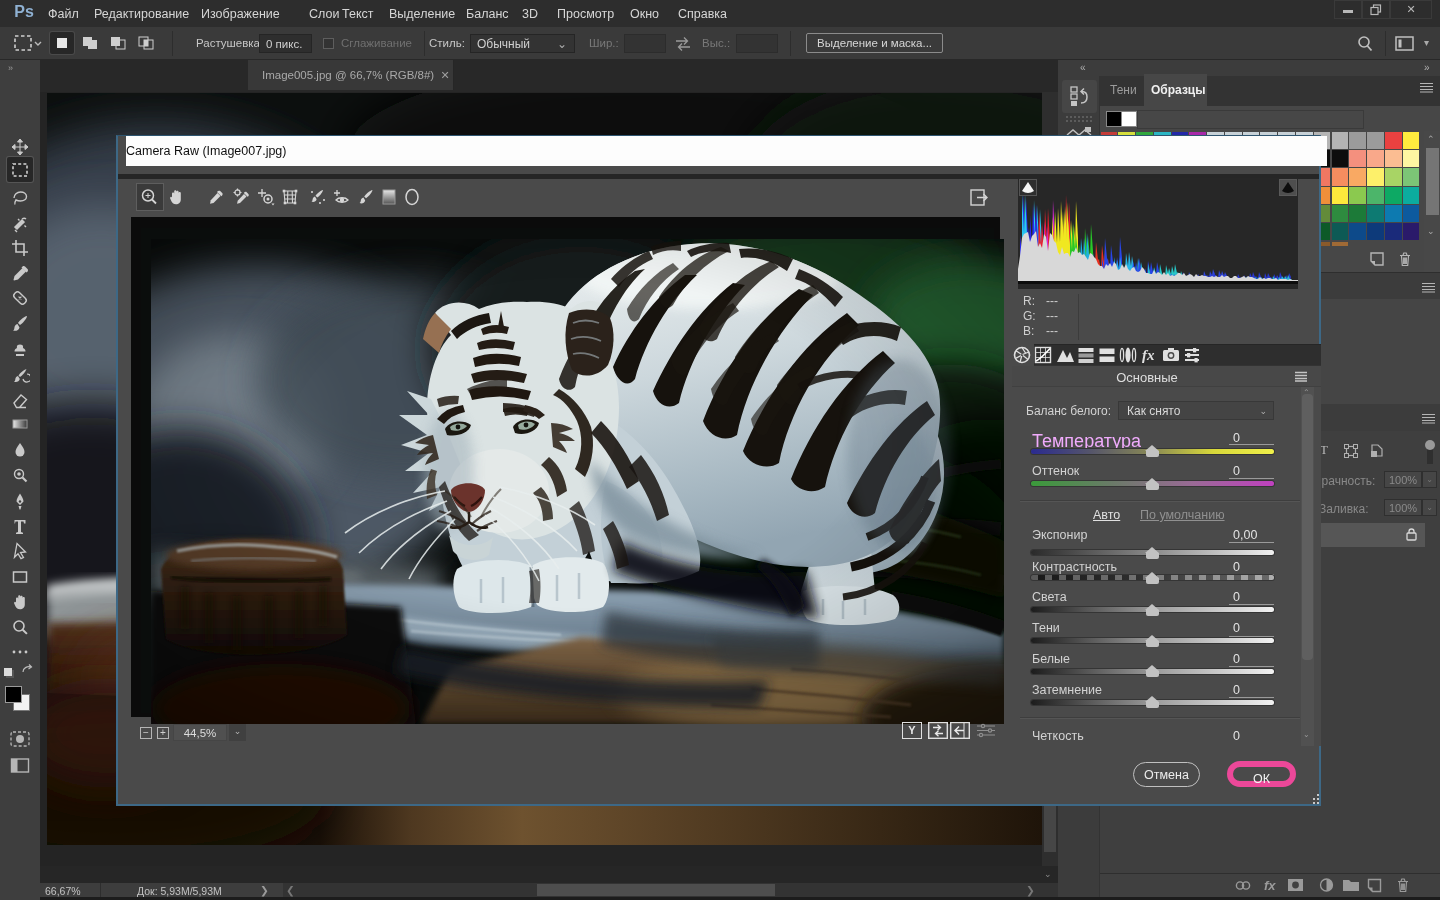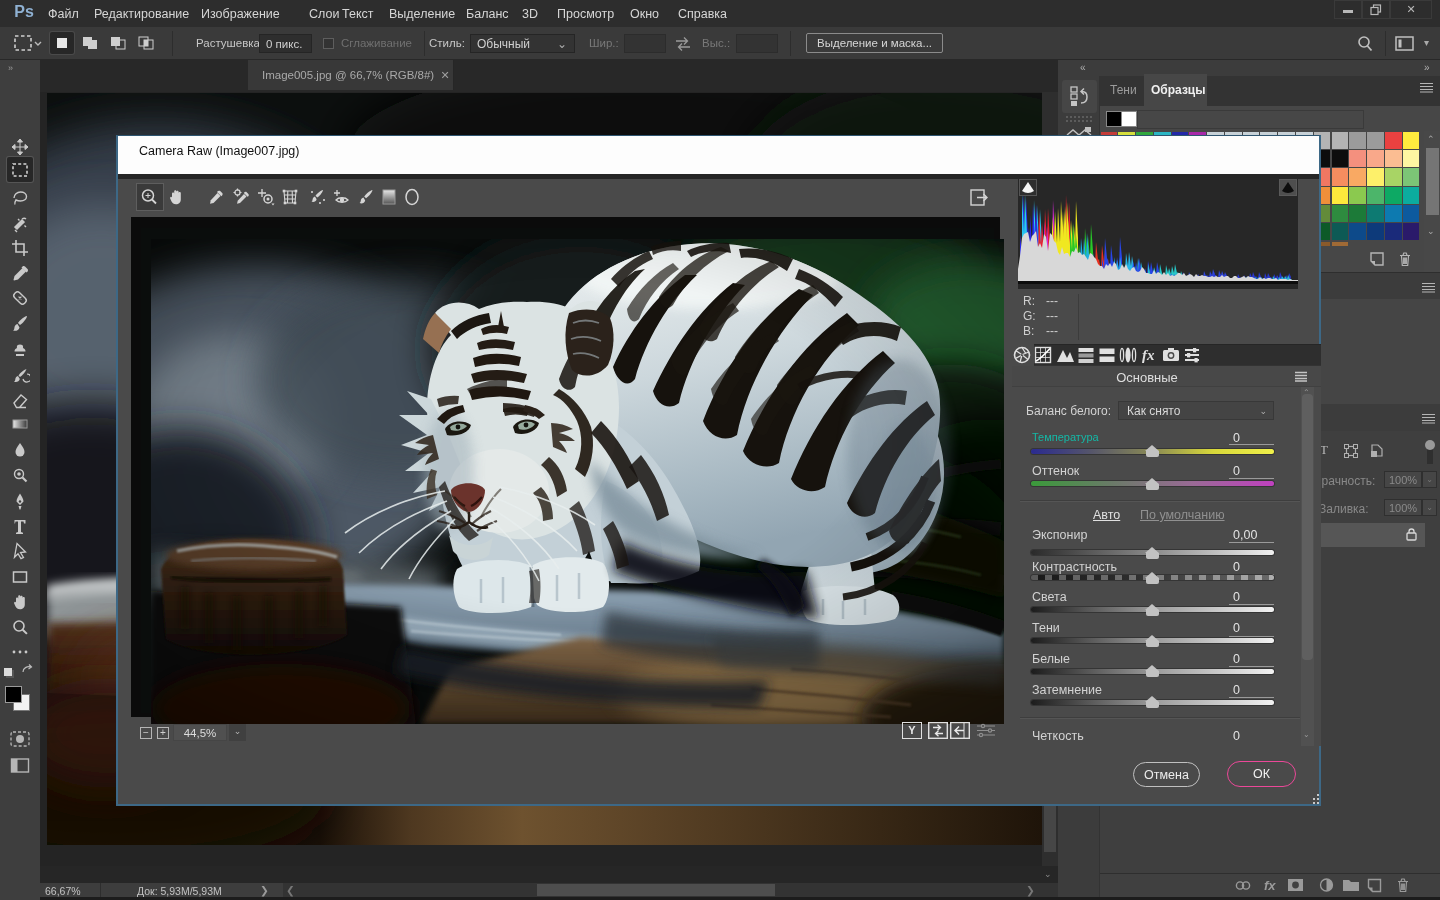--- a/index.html
+++ b/index.html
@@ -23,21 +23,21 @@
 
 #toolbar{position:absolute;left:0;top:60px;width:40px;height:840px;background:#3e3e3e}
 .tool{position:absolute;left:7px;width:26px;height:25px;display:flex;align-items:center;justify-content:center}
 .tool.sel{background:#272727;border-radius:2px;box-shadow:0 0 0 1px #555}
 
 #canvas{position:absolute;left:40px;top:92px;width:1018px;height:791px;background:#242424;overflow:hidden}
 
 #rdock{position:absolute;left:1058px;top:60px;width:382px;height:840px;background:#3e3e3e}
 
 #crdlg{position:absolute;left:116px;top:135px;width:1205px;height:671px;background:#4a4a4a;border:2px solid #3d6886;border-top:1px solid #2e5570}
-#crtitle{position:absolute;left:0;top:0;width:1201px;height:38px;background:#fdfdfd;color:#101010;font-size:12.5px;line-height:30px;padding-left:21px}
+#crtitle{position:absolute;left:8px;top:0;width:1201px;height:30px;background:#fdfdfd;color:#101010;font-size:12.5px;line-height:30px;padding-left:0}
 #crimgbox{position:absolute;left:13px;top:81px;width:869px;height:500px;background:#0b0b0b}
 #crphoto{position:absolute;left:10px;top:11px;width:853px;height:485px;background:#0a0d0c}
 
 .t{position:absolute;white-space:nowrap}
 
 #statusbar{position:absolute;left:40px;top:883px;width:1018px;height:14px;background:#3d3d3d;color:#c2c2c2;font-size:10.5px}
 </style></head>
 <body>
 <div id="screen">
 
@@ -961,21 +961,21 @@
 <svg class="abs" style="left:1176px;top:235px" width="14" height="11" viewBox="0 0 14 11">
           <path d="M1 1.5 h12 M1 4.5 h12 M1 7.5 h12 M1 10 h12" stroke="#c5c5c5" stroke-width="1.3"></path>
         </svg>
 <div class="abs" style="left:894px;top:251px;width:309px;height:359px;background:#4a4a4a"></div>
 <div class="abs" style="left:1183px;top:251px;width:13px;height:359px;background:#515151"></div>
 <div class="t" style="left:1185px;top:252px;color:#999;font-size:8px">⌃</div>
 <div class="abs" style="left:1184px;top:258px;width:11px;height:266px;background:#5f5f5f;border-radius:4px"></div>
 <div class="t" style="left:1185px;top:594px;color:#999;font-size:8px">⌄</div>
 <div class="t" style="left:908px;top:268px;color:#d2d2d2;font-size:12px">Баланс белого:</div>
 <div class="abs" style="left:1000px;top:265px;width:156px;height:19px;background:#444;border:1px solid #383838;color:#d8d8d8;font-size:12px;line-height:18px;padding-left:8px">Как снято<span style="position:absolute;right:6px;top:0;color:#b0b0b0;font-size:9px">⌄</span></div>
-<div class="t" style="left:914px;top:295px;color:#14b8a6;font-size:11px">Температура</div>
+<div class="t" style="left:914px;top:295px;color:#f0abfc;font-size:18px">Температура</div>
 <div class="t" style="left:1115px;top:295px;color:#e2e2e2;font-size:12.5px">0</div>
 <div class="abs" style="left:1111px;top:308px;width:45px;height:1px;background:#9a9a9a"></div>
 <div class="abs" style="left:913px;top:312.5px;width:243px;height:5px;border-radius:2.5px;background:linear-gradient(to right,#2a2a90,#56566a,#8a8a55,#d8d83a,#f0f04a);box-shadow:0 0 0 1px #353535"></div>
 <div class="abs" style="left:1027px;top:309.0px;width:0;height:0;border-left:7px solid transparent;border-right:7px solid transparent;border-bottom:6px solid #c2c2c2"></div>
 <div class="abs" style="left:1027.5px;top:315.0px;width:13px;height:6px;background:#c2c2c2;border-radius:0 0 2px 2px"></div>
 <div class="t" style="left:914px;top:328px;color:#d2d2d2;font-size:12.5px">Оттенок</div>
 <div class="t" style="left:1115px;top:328px;color:#e2e2e2;font-size:12.5px">0</div>
 <div class="abs" style="left:1111px;top:341.5px;width:45px;height:1px;background:#9a9a9a"></div>
 <div class="abs" style="left:913px;top:345px;width:243px;height:5px;border-radius:2.5px;background:linear-gradient(to right,#3a9a3a,#6a7a68,#9a6a96,#c040c0);box-shadow:0 0 0 1px #353535"></div>
 <div class="abs" style="left:1027px;top:341.5px;width:0;height:0;border-left:7px solid transparent;border-right:7px solid transparent;border-bottom:6px solid #c2c2c2"></div>
@@ -1017,21 +1017,21 @@
 <div class="abs" style="left:913px;top:563.5px;width:243px;height:5px;border-radius:2.5px;background:linear-gradient(to right,#1c1c1c,#9a9a9a,#f2f2f2);box-shadow:0 0 0 1px #353535"></div>
 <div class="abs" style="left:1027px;top:560.0px;width:0;height:0;border-left:7px solid transparent;border-right:7px solid transparent;border-bottom:6px solid #c2c2c2"></div>
 <div class="abs" style="left:1027.5px;top:566.0px;width:13px;height:6px;background:#c2c2c2;border-radius:0 0 2px 2px"></div>
 <div class="abs" style="left:902px;top:364px;width:280px;height:1px;background:#3e3e3e;box-shadow:0 1px 0 #555"></div>
 <div class="t" style="left:975px;top:372px;color:#e0e0e0;font-size:12.5px;text-decoration:underline">Авто</div>
 <div class="t" style="left:1022px;top:372px;color:#909090;font-size:12.5px;text-decoration:underline">По умолчанию</div>
 <div class="abs" style="left:902px;top:581px;width:280px;height:1px;background:#3e3e3e;box-shadow:0 1px 0 #555"></div>
 <div class="t" style="left:914px;top:593px;color:#d2d2d2;font-size:12.5px">Четкость</div>
 <div class="t" style="left:1115px;top:593px;color:#e2e2e2;font-size:12.5px">0</div>
 <div class="abs" style="left:1015px;top:626px;width:67px;height:25px;border:1px solid #c0c0c0;border-radius:13px;color:#ececec;font-size:12.5px;line-height:24px;text-align:center">Отмена</div>
-<div class="abs" style="left:1109px;top:625px;width:69px;height:26px;border:1px solid #ec4899;border-radius:13px;color:#f2f2f2;font-size:12.5px;line-height:25px;text-align:center">ОК</div>
+<div class="abs" style="left:1109px;top:625px;width:69px;height:26px;border:6px solid #ec4899;border-radius:13px;color:#f2f2f2;font-size:12.5px;line-height:25px;text-align:center">ОК</div>
 <svg class="abs" style="left:1192px;top:658px" width="10" height="10" viewBox="0 0 10 10">
           <g fill="#c9c9c9">
             <rect x="7" y="0" width="2" height="2"></rect>
             <rect x="7" y="4" width="2" height="2"></rect>
             <rect x="7" y="8" width="2" height="2"></rect>
             <rect x="3" y="4" width="2" height="2"></rect>
             <rect x="3" y="8" width="2" height="2"></rect>
           </g>
         </svg>
       </div>

